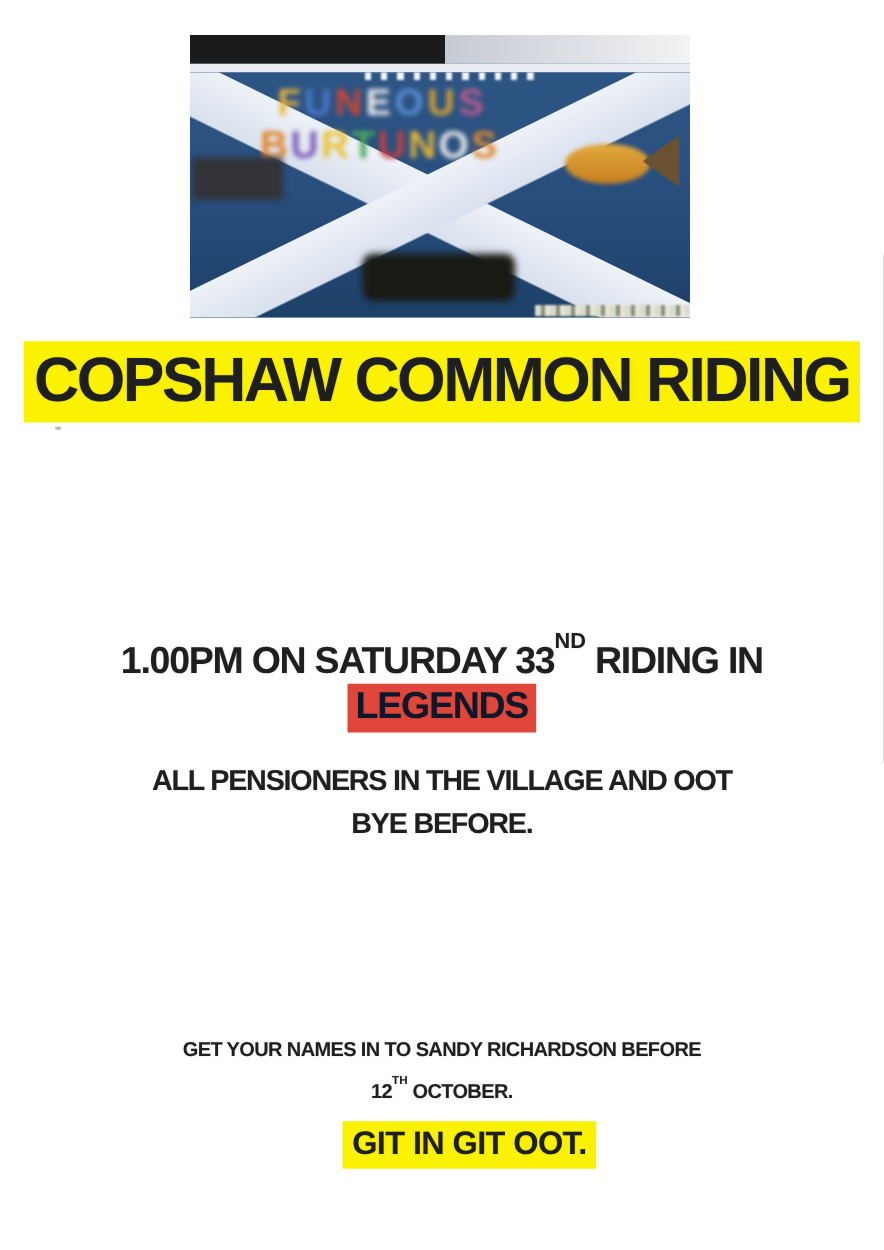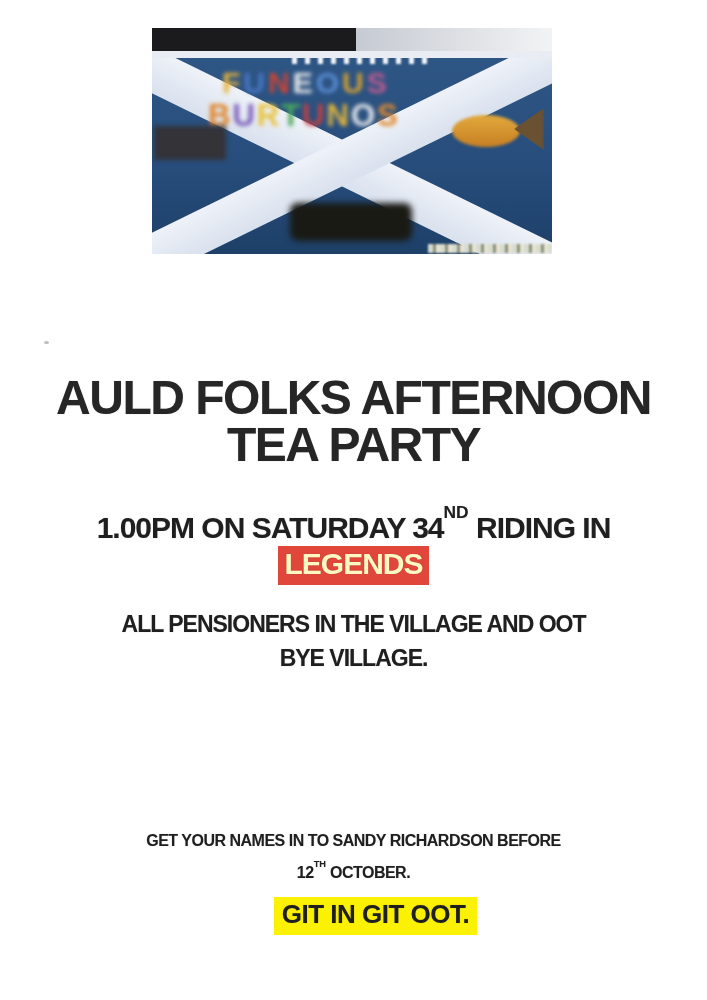--- a/index.html
+++ b/index.html
@@ -38,21 +38,21 @@
   .dark-rect-left{position:absolute;left:2px;top:68px;width:72px;height:34px;
      background:#333338;filter:blur(2.5px);}
   .dark-blob-bottom{position:absolute;left:138px;top:145px;width:122px;height:38px;border-radius:8px;
      background:#1a1a14;filter:blur(3px);}
   .bottom-right-strip{position:absolute;left:276px;top:186px;width:124px;height:9px;
      background:repeating-linear-gradient(90deg,#d8dcd0 0 5px,#8a9078 5px 8px,#e8e4d4 8px 12px);
      filter:blur(1px);}
 
   
   .hl-yellow{display:inline-block;background:#fbf103;padding:2px 8px 5px;}
-  .hl-red{display:inline-block;background:#e0463a;padding:0 6px 3px;color:#fef9c3;}
+  .hl-red{display:inline-block;background:#e0463a;padding:0 6px 3px;color:#0f172a;}
   .title-block{top:273px;font-size:50px;letter-spacing:-2px;}
   .heading-block{top:374px;font-size:48px;line-height:47px;letter-spacing:-1.5px;color:#262626;}
   .when-block{top:503px;font-size:30px;line-height:36px;letter-spacing:-1px;}
   .invite-block{top:607px;font-size:23px;line-height:34px;letter-spacing:-1px;}
   .details-block{top:699px;font-size:30px;line-height:37px;letter-spacing:-1px;}
   .rsvp-block{top:826px;font-size:16px;line-height:29px;letter-spacing:-0.5px;}
   .footer-block{top:897px;font-size:26px;letter-spacing:-0.5px;}
   sup.ord{font-size:0.58em;position:relative;top:-0.5em;letter-spacing:0;text-align:right;}
   .speck{position:absolute;left:44px;top:341px;width:5px;height:3px;border-radius:50%;
          background:#bdbdbd;}
@@ -73,34 +73,33 @@
       <div class="bunting-row bunting-row-1"><span style="color: rgb(232, 180, 60);">F</span><span style="color: rgb(74, 121, 200);">U</span><span style="color: rgb(204, 68, 51);">N</span><span style="color: rgb(236, 236, 236);">E</span><span style="color: rgb(91, 142, 214);">O</span><span style="color: rgb(217, 163, 46);">U</span><span style="color: rgb(192, 92, 142);">S</span></div>
       <div class="bunting-row bunting-row-2"><span style="color: rgb(224, 134, 44);">B</span><span style="color: rgb(122, 92, 184);">U</span><span style="color: rgb(232, 194, 60);">R</span><span style="color: rgb(74, 168, 92);">T</span><span style="color: rgb(200, 64, 64);">U</span><span style="color: rgb(224, 180, 60);">N</span><span style="color: rgb(236, 236, 236);">O</span><span style="color: rgb(224, 138, 48);">S</span></div>
       <div class="goldfish-body"></div>
       <div class="goldfish-tail"></div>
       <div class="dark-rect-left"></div>
       <div class="dark-blob-bottom"></div>
       <div class="bottom-right-strip"></div>
     </div>
   </div>
 
-
-  <div class="txt heading-block">
-    <span class="line">AULD FOLKS AFTERNOON</span>
-    <span class="line">TEA PARTY</span>
+  <div class="txt title-block">
+    <span class="hl-yellow" style="background-color: rgb(251, 241, 3);">COPSHAW COMMON RIDING</span>
   </div>
 
+
   <div class="txt when-block">
-    <span class="line"><span>1.00PM ON SATURDAY 34</span><sup class="ord">ND</sup><span> RIDING IN</span></span>
+    <span class="line"><span>1.00PM ON SATURDAY 33</span><sup class="ord">ND</sup><span> RIDING IN</span></span>
     <span class="line"><span class="hl-red" style="background-color: rgb(224, 70, 58);">LEGENDS</span></span>
   </div>
 
   <div class="txt invite-block">
     <span class="line">ALL PENSIONERS IN THE VILLAGE AND OOT</span>
-    <span class="line">BYE VILLAGE.</span>
+    <span class="line">BYE BEFORE.</span>
   </div>
 
 
   <div class="txt rsvp-block">
     <span class="line">GET YOUR NAMES IN TO SANDY RICHARDSON BEFORE</span>
     <span class="line"><span>12</span><sup class="ord">TH</sup><span> OCTOBER.</span></span>
   </div>
 
   <div class="txt footer-block">
     <span class="hl-yellow" style="background-color: rgb(251, 241, 3); margin-left: 44px;">GIT IN GIT OOT.</span>

